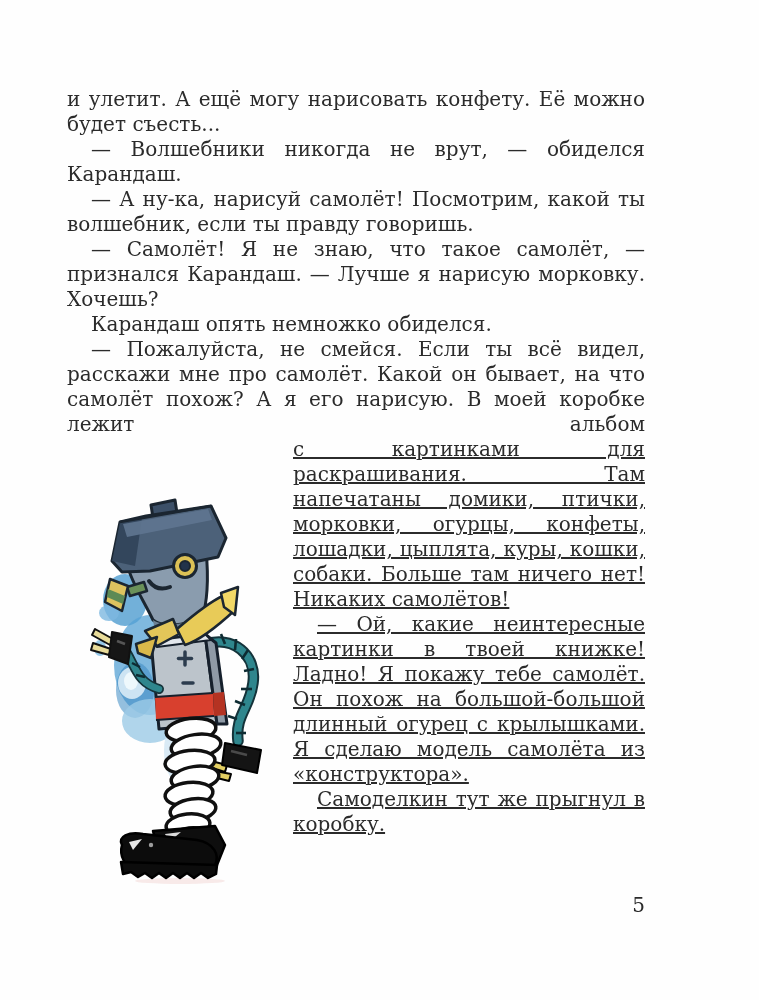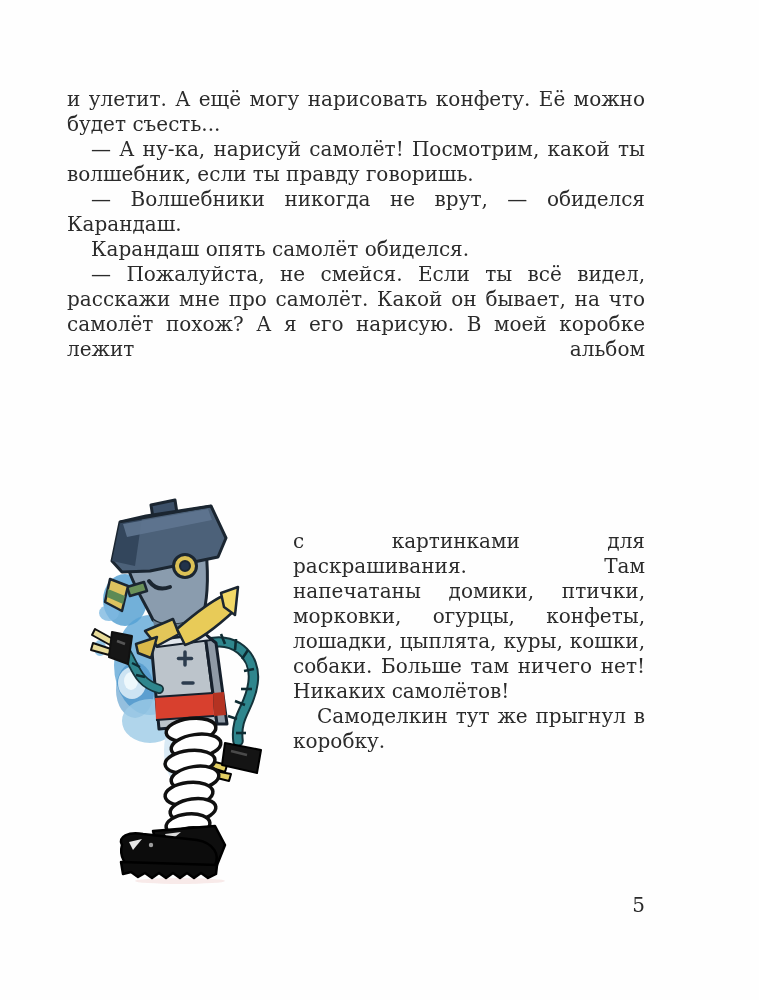--- a/index.html
+++ b/index.html
@@ -8,45 +8,47 @@
     font-family:"DejaVu Serif", serif; color:#2b2b2b; overflow:hidden;
   }
   .textblock {
     position:absolute; left:67px; top:87px; width:578px;
     font-size:20px; line-height:25px; text-align:justify;
     hyphens:auto; -webkit-hyphens:auto;
   }
   .textblock p { margin:0; padding:0; }
   .ind  { text-indent:24px; }
   .cont { text-align-last:justify; }
-  .row  { display:flex; align-items:flex-end; }
+  .row  { display:flex; align-items:flex-start;text-decoration:underline; }
   .spacer { flex:0 0 226px; width:226px; height:392px; }
   .col  { flex:1 1 auto; min-width:0; }
   .illu { position:absolute; left:65px; top:493px; width:230px; height:392px; }
   .pagenum {
     position:absolute; right:114px; top:893px;
     font-size:20px; line-height:25px; color:#2b2b2b;
   }
 </style>
 </head>
 <body>
 
 <div class="page">
 
   <div class="textblock">
     <p>и улетит. А ещё могу нарисовать конфету. Её можно будет съесть...</p>
+    <p class="ind">— Волшебники никогда не врут, — обиделся Карандаш.</p>
     <p class="ind">— А ну-ка, нарисуй самолёт! Посмотрим, какой ты волшебник, если ты правду говоришь.</p>
-    <p class="ind">— Волшебники никогда не врут, — обиделся Карандаш.</p>
-    <p class="ind">Карандаш опять самолёт обиделся.</p>
+    <p class="ind">— Самолёт! Я не знаю, что такое самолёт, — признался Карандаш. — Лучше я нарисую морковку. Хочешь?</p>
+    <p class="ind">Карандаш опять немножко обиделся.</p>
     <p class="ind cont">— Пожалуйста, не смейся. Если ты всё видел, расскажи мне про самолёт. Какой он бывает, на что самолёт похож? А я его нарисую. В моей коробке лежит альбом</p>
 
     <div class="row">
       <div class="spacer"></div>
       <div class="col">
         <p>с картинками для раскрашивания. Там напечатаны домики, птички, морковки, огурцы, конфеты, лошадки, цыплята, куры, кошки, собаки. Больше там ничего нет! Никаких самолётов!</p>
+        <p class="ind">— Ой, какие неинтересные картинки в твоей книжке! Ладно! Я покажу тебе самолёт. Он похож на большой-большой длинный огурец с крылышками. Я сделаю модель самолёта из «конструктора».</p>
         <p class="ind">Самоделкин тут же прыгнул в коробку.</p>
       </div>
     </div>
   </div>
 
   <svg class="illu" viewBox="0 0 230 392" aria-hidden="true">
 
     <g stroke="none">
       <ellipse cx="60" cy="107" rx="22" ry="26" fill="#4f9cd0" opacity="0.80"></ellipse>
       <ellipse cx="44" cy="120" rx="10" ry="8" fill="#7db8e0" opacity="0.80"></ellipse>

